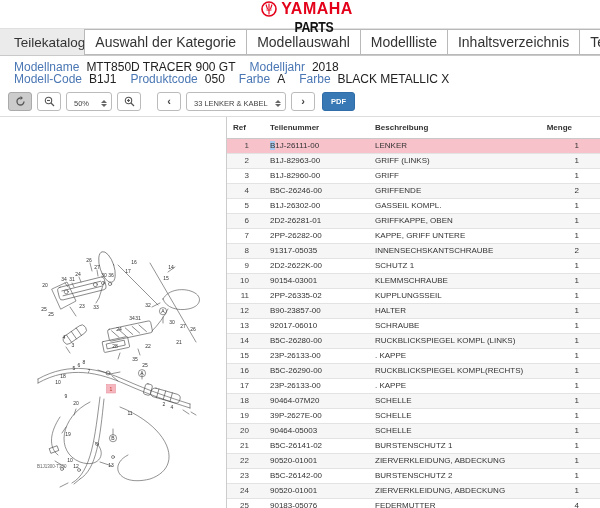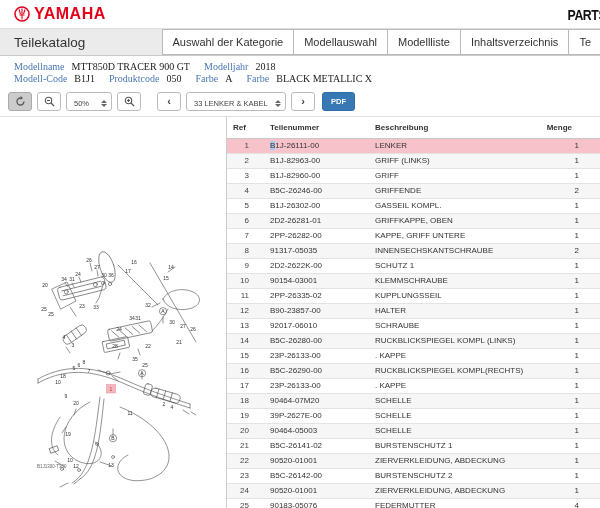--- a/index.html
+++ b/index.html
@@ -1,39 +1,39 @@
 <!DOCTYPE html>
 <html><head>
 <meta charset="utf-8">
 <style>
   * { margin:0; padding:0; box-sizing:border-box; }
   html,body { width:600px; height:508px; overflow:hidden; background:#fff;
     font-family:"Liberation Sans", sans-serif; color:#333; }
 
   
   .top-bar { height:28px; display:flex; align-items:center; justify-content:space-between;
-    padding:0 0 0 14px; background:#fff; }
+    padding:0 0 0 14px; background:#fff;flex-direction:column; }
   .brand { display:flex; align-items:center; gap:4px; }
   .brand-text { color:#e4021b; font-weight:bold; font-size:16px; letter-spacing:.5px;
     transform:scaleY(1.05); }
   .parts-text { font-weight:bold; font-size:15px; color:#111; letter-spacing:-.5px;
     transform:scaleX(.82); transform-origin:right; white-space:nowrap; margin-right:-6px; }
 
   
   .title-bar { height:28px; background:#ebebeb; border-top:1px solid #e0e0e0;
     border-bottom:1px solid #c9c9c9; display:flex; align-items:center;
     justify-content:space-between; padding-left:14px; overflow:hidden; }
   .page-title { font-size:13.5px; color:#333; }
   .tab-bar { display:flex; height:26px; margin-right:-2px; }
-  .tab { background:#fff; border:1px solid #b9b9b9; margin-left:-1px; font-size:11px;
+  .tab { background:#fff; border:1px solid #b9b9b9; margin-left:-1px; font-size:14px;
     display:flex; align-items:center; padding:0 10px; white-space:nowrap; color:#333;
     cursor:pointer; }
 
   
-  .model-info { padding:5px 0 4px 14px; font-size:10px; line-height:12px;font-family:Liberation Serif, serif; }
+  .model-info { padding:5px 0 4px 14px; font-size:12px; line-height:12px; }
   .mi-row { display:flex; gap:14px; }
   .mi-pair { display:flex; gap:7px; white-space:nowrap; }
   .mi-label { color:#4a77b4; }
   .mi-value { color:#222; }
 
   
   .toolbar { display:flex; align-items:center; gap:5px; padding:3px 8px 5px 8px; }
   .tbtn { height:19px; min-width:24px; background:#fff; border:1px solid #bbb;
     border-radius:3px; display:flex; align-items:center; justify-content:center;
     font-size:11px; color:#444; cursor:pointer; }

